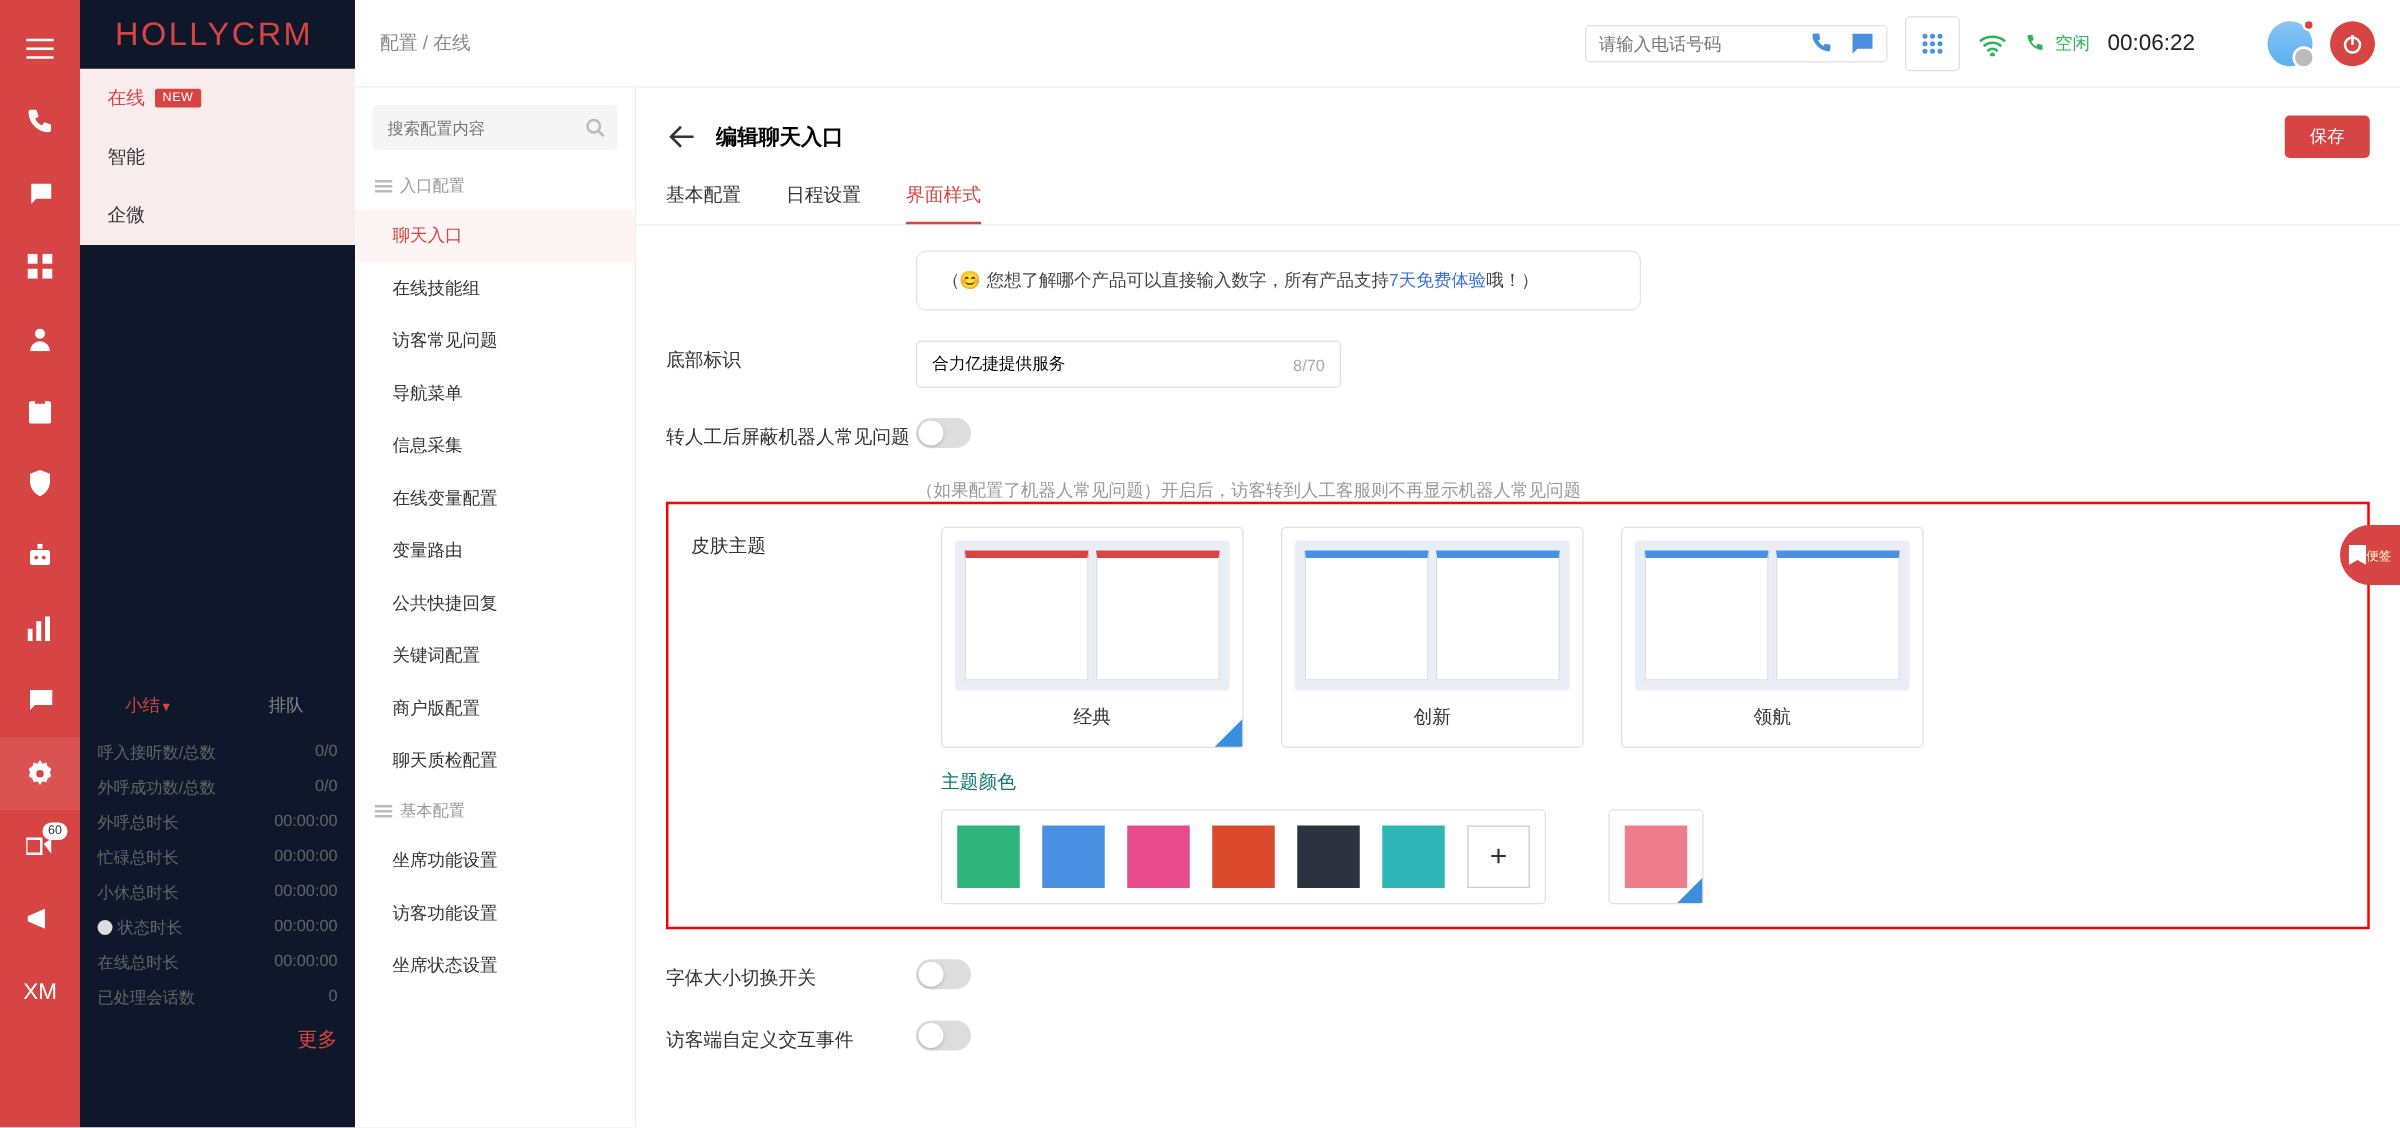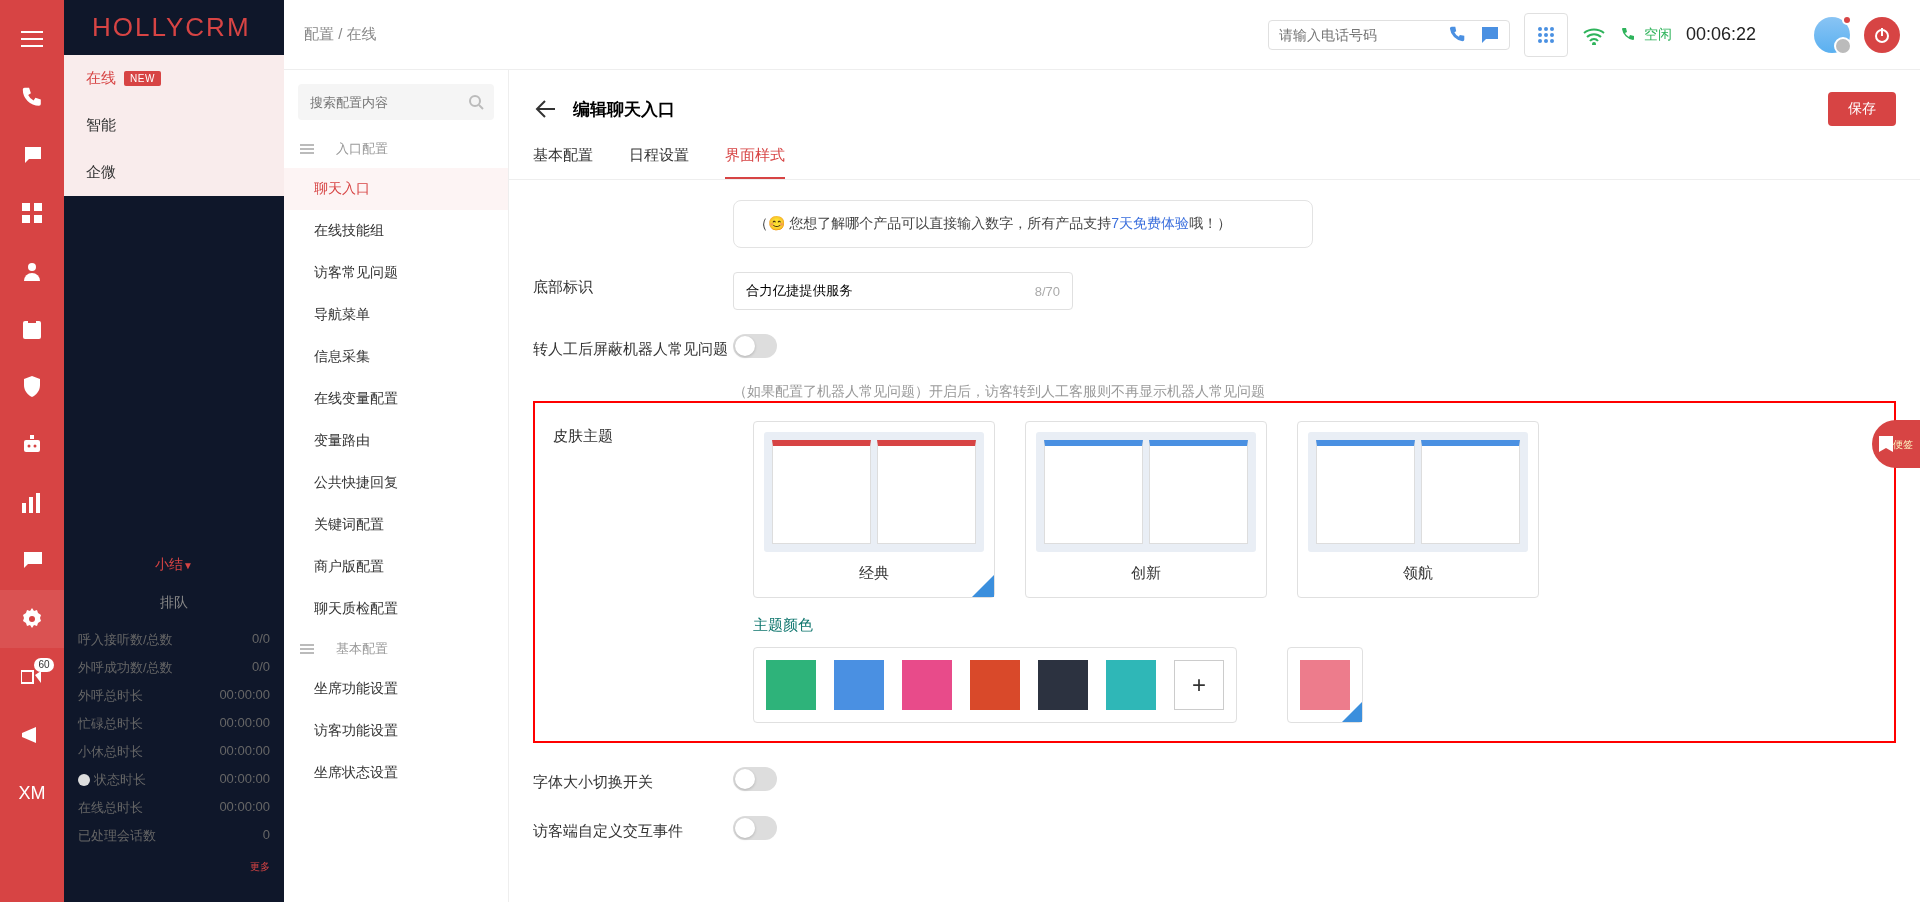--- a/index.html
+++ b/index.html
@@ -14,34 +14,34 @@
 .icon-bar .xm { font-size: 18px; color: #fff; }
 
 
 .side-panel { position: absolute; left: 64px; top: 0; width: 220px; height: 100%; background: #0f172a; display: flex; flex-direction: column; }
 .logo { padding: 12px 20px 12px 28px; font-size: 26px; font-weight: 400; color: #d74444; letter-spacing: 2px; }
 .side-tabs { background: #f9ecec; }
 .side-tabs .st { padding: 14px 22px; cursor: pointer; color: #333; font-size: 15px; display: flex; align-items: center; gap: 8px; }
 .side-tabs .st.active { color: #d74444; font-weight: 500; }
 .new-badge { background: #d74444; color: #fff; font-size: 10px; padding: 2px 6px; border-radius: 2px; letter-spacing: 0.5px; }
 .red-caret { color: #d74444; margin-left: auto; font-size: 10px; }
-.stat-head { display: flex; margin-top: 350px; flex-direction: column; }
+.stat-head { display: flex; margin-top: 350px; }
 .stat-head div { flex: 1; text-align: center; padding: 10px 0; cursor: pointer; color: #888; }
 .stat-head div.active { color: #d74444; position: relative; }
 .stats-list { padding: 4px 14px; }
 .stat-row { display: flex; justify-content: space-between; font-size: 13px; color: #666; padding: 5px 0; }
 .stat-row .dot { display: inline-block; width: 12px; height: 12px; background: #ddd; border-radius: 50%; margin-right: 4px; vertical-align: -2px; }
-.more { text-align: right; color: #d74444; font-size: 10px; padding: 6px 14px; cursor: pointer; }
+.more { text-align: right; color: #d74444; font-size: 16px; padding: 6px 14px; cursor: pointer; }
 
 
 .cfg-menu { position: absolute; left: 284px; top: 70px; width: 225px; height: calc(100% - 70px); background: #fff; border-right: 1px solid #eee; overflow-y: auto; }
 .cfg-search { margin: 14px 14px 10px; position: relative; }
 .cfg-search input { width: 100%; height: 36px; border: none; background: #f5f5f5; border-radius: 4px; padding: 0 34px 0 12px; font-size: 13px; outline: none; }
 .cfg-search svg { position: absolute; right: 10px; top: 10px; fill: #bbb; }
-.cfg-group-title { font-size: 13px; color: #999; padding: 10px 16px; display: flex; align-items: center; gap: 22px; }
+.cfg-group-title { font-size: 13px; color: #999; padding: 10px 16px; display: flex; align-items: center; gap: 6px; }
 .cfg-item { font-size: 14px; color: #333; padding: 12px 30px; cursor: pointer; }
 .cfg-item.active { color: #d74444; background: #fdf4f4; }
 
 
 .top-bar { position: absolute; left: 284px; top: 0; right: 0; height: 70px; background: #fff; display: flex; align-items: center; padding: 0 20px; gap: 14px; border-bottom: 1px solid #eee; }
 .breadcrumb { color: #888; font-size: 15px; margin-right: auto; }
 .breadcrumb .bc1 { cursor: pointer; }
 .phone-search { display: flex; align-items: center; border: 1px solid #e0e0e0; border-radius: 4px; height: 30px; padding: 0 10px; gap: 10px; }
 .phone-search input { border: none; outline: none; width: 160px; font-size: 14px; }
 .sq-btn { width: 44px; height: 44px; border: 1px solid #e0e0e0; border-radius: 4px; display: flex; align-items: center; justify-content: center; cursor: pointer; }

